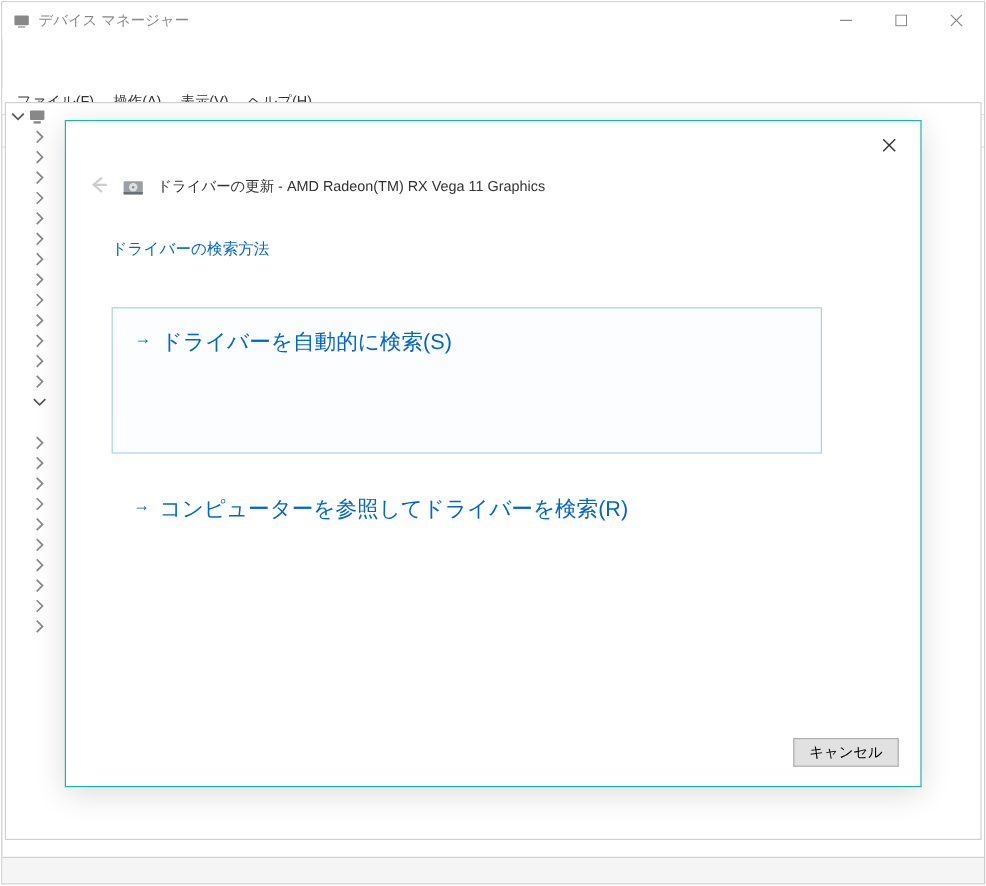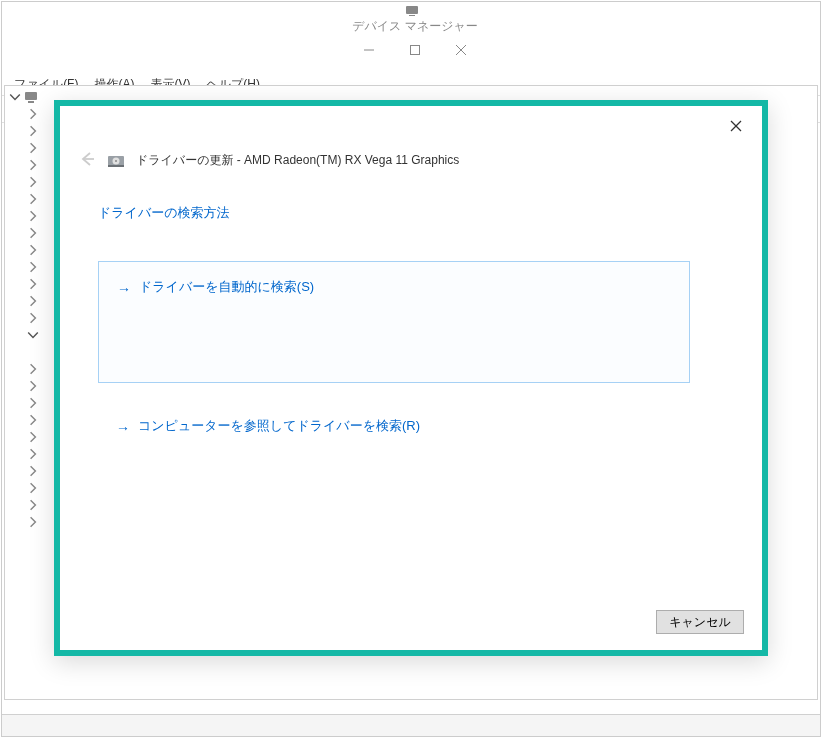--- a/index.html
+++ b/index.html
@@ -25,21 +25,20 @@
 }
 
 
 .titlebar {
   height: 30px;
   background: #fff;
   display: flex;
   align-items: center;
   padding: 0 0 0 8px;
   color: #999;
-  flex-direction: column;
 }
 .titlebar-icon {
   width: 16px; height: 16px;
   margin-right: 6px;
   display: inline-flex;
 }
 .titlebar-title { flex: 1; font-size: 12px; color: #888; }
 .titlebar-buttons { display: flex; height: 30px; }
 .titlebar-btn {
   width: 46px; height: 30px;
@@ -122,21 +121,21 @@
 }
 
 
 .dialog {
   position: absolute;
   top: 98px;
   left: 52px;
   width: 714px;
   height: 556px;
   background: #fff;
-  border: 6px solid #14b8a6;
+  border: 1px solid #14b8a6;
   box-shadow: 0 6px 24px rgba(0,0,0,0.15);
 }
 .dialog-close {
   position: absolute;
   top: 8px; right: 10px;
   width: 32px; height: 24px;
   display: flex; align-items:center; justify-content:center;
 }
 .dialog-close svg { width: 12px; height: 12px; }
 
@@ -170,21 +169,21 @@
 .option-box.selected {
   border: 1px solid #a6d1f5;
   background: #fbfdff;
   top: 155px;
   height: 122px;
 }
 .option-box.second { top: 295px; }
 
 .option-row { display: flex; align-items: flex-start; gap: 8px; }
 .option-arrow { color: #0066cc; font-size: 14px; margin-top: 1px; flex-shrink: 0; }
-.option-title { color: #0066cc; font-size: 13px; }
+.option-title { color: #0066cc; font-size: 18px; }
 .option-desc {
   font-size: 11px;
   color: #666;
   margin-top: 6px;
   margin-left: 22px;
   line-height: 1.6;
 }
 
 .dialog-footer {
   position: absolute;

